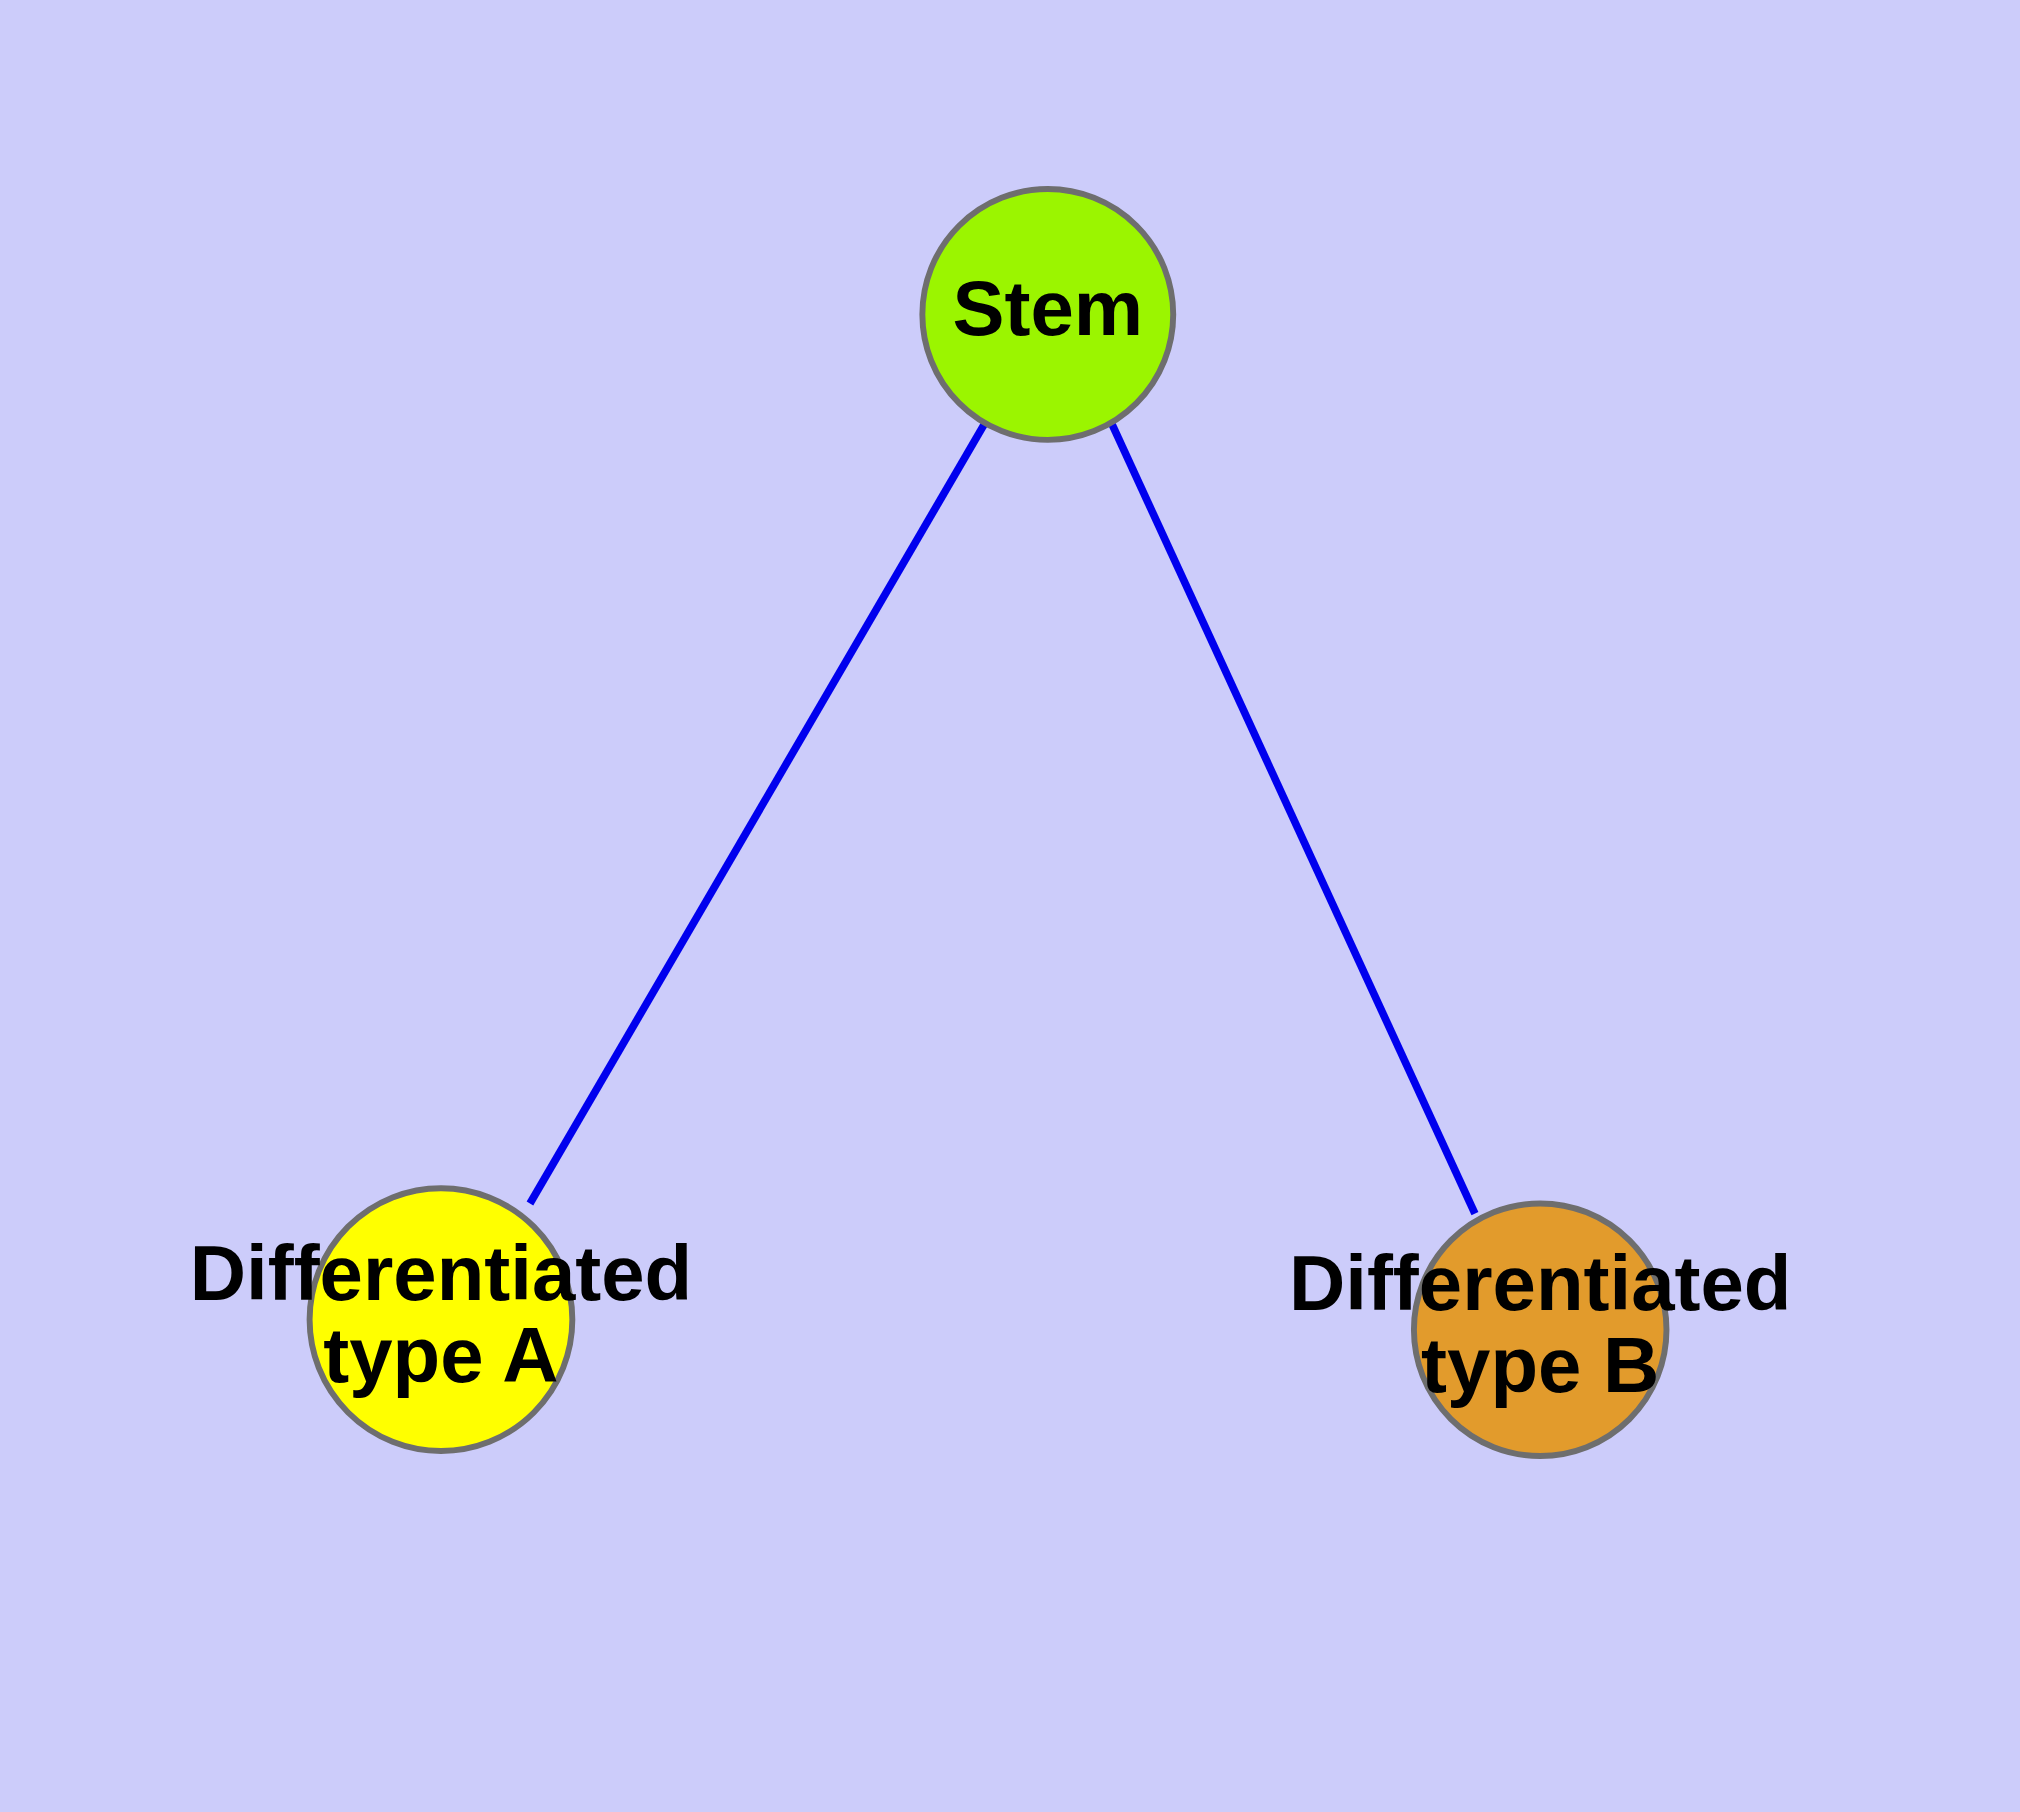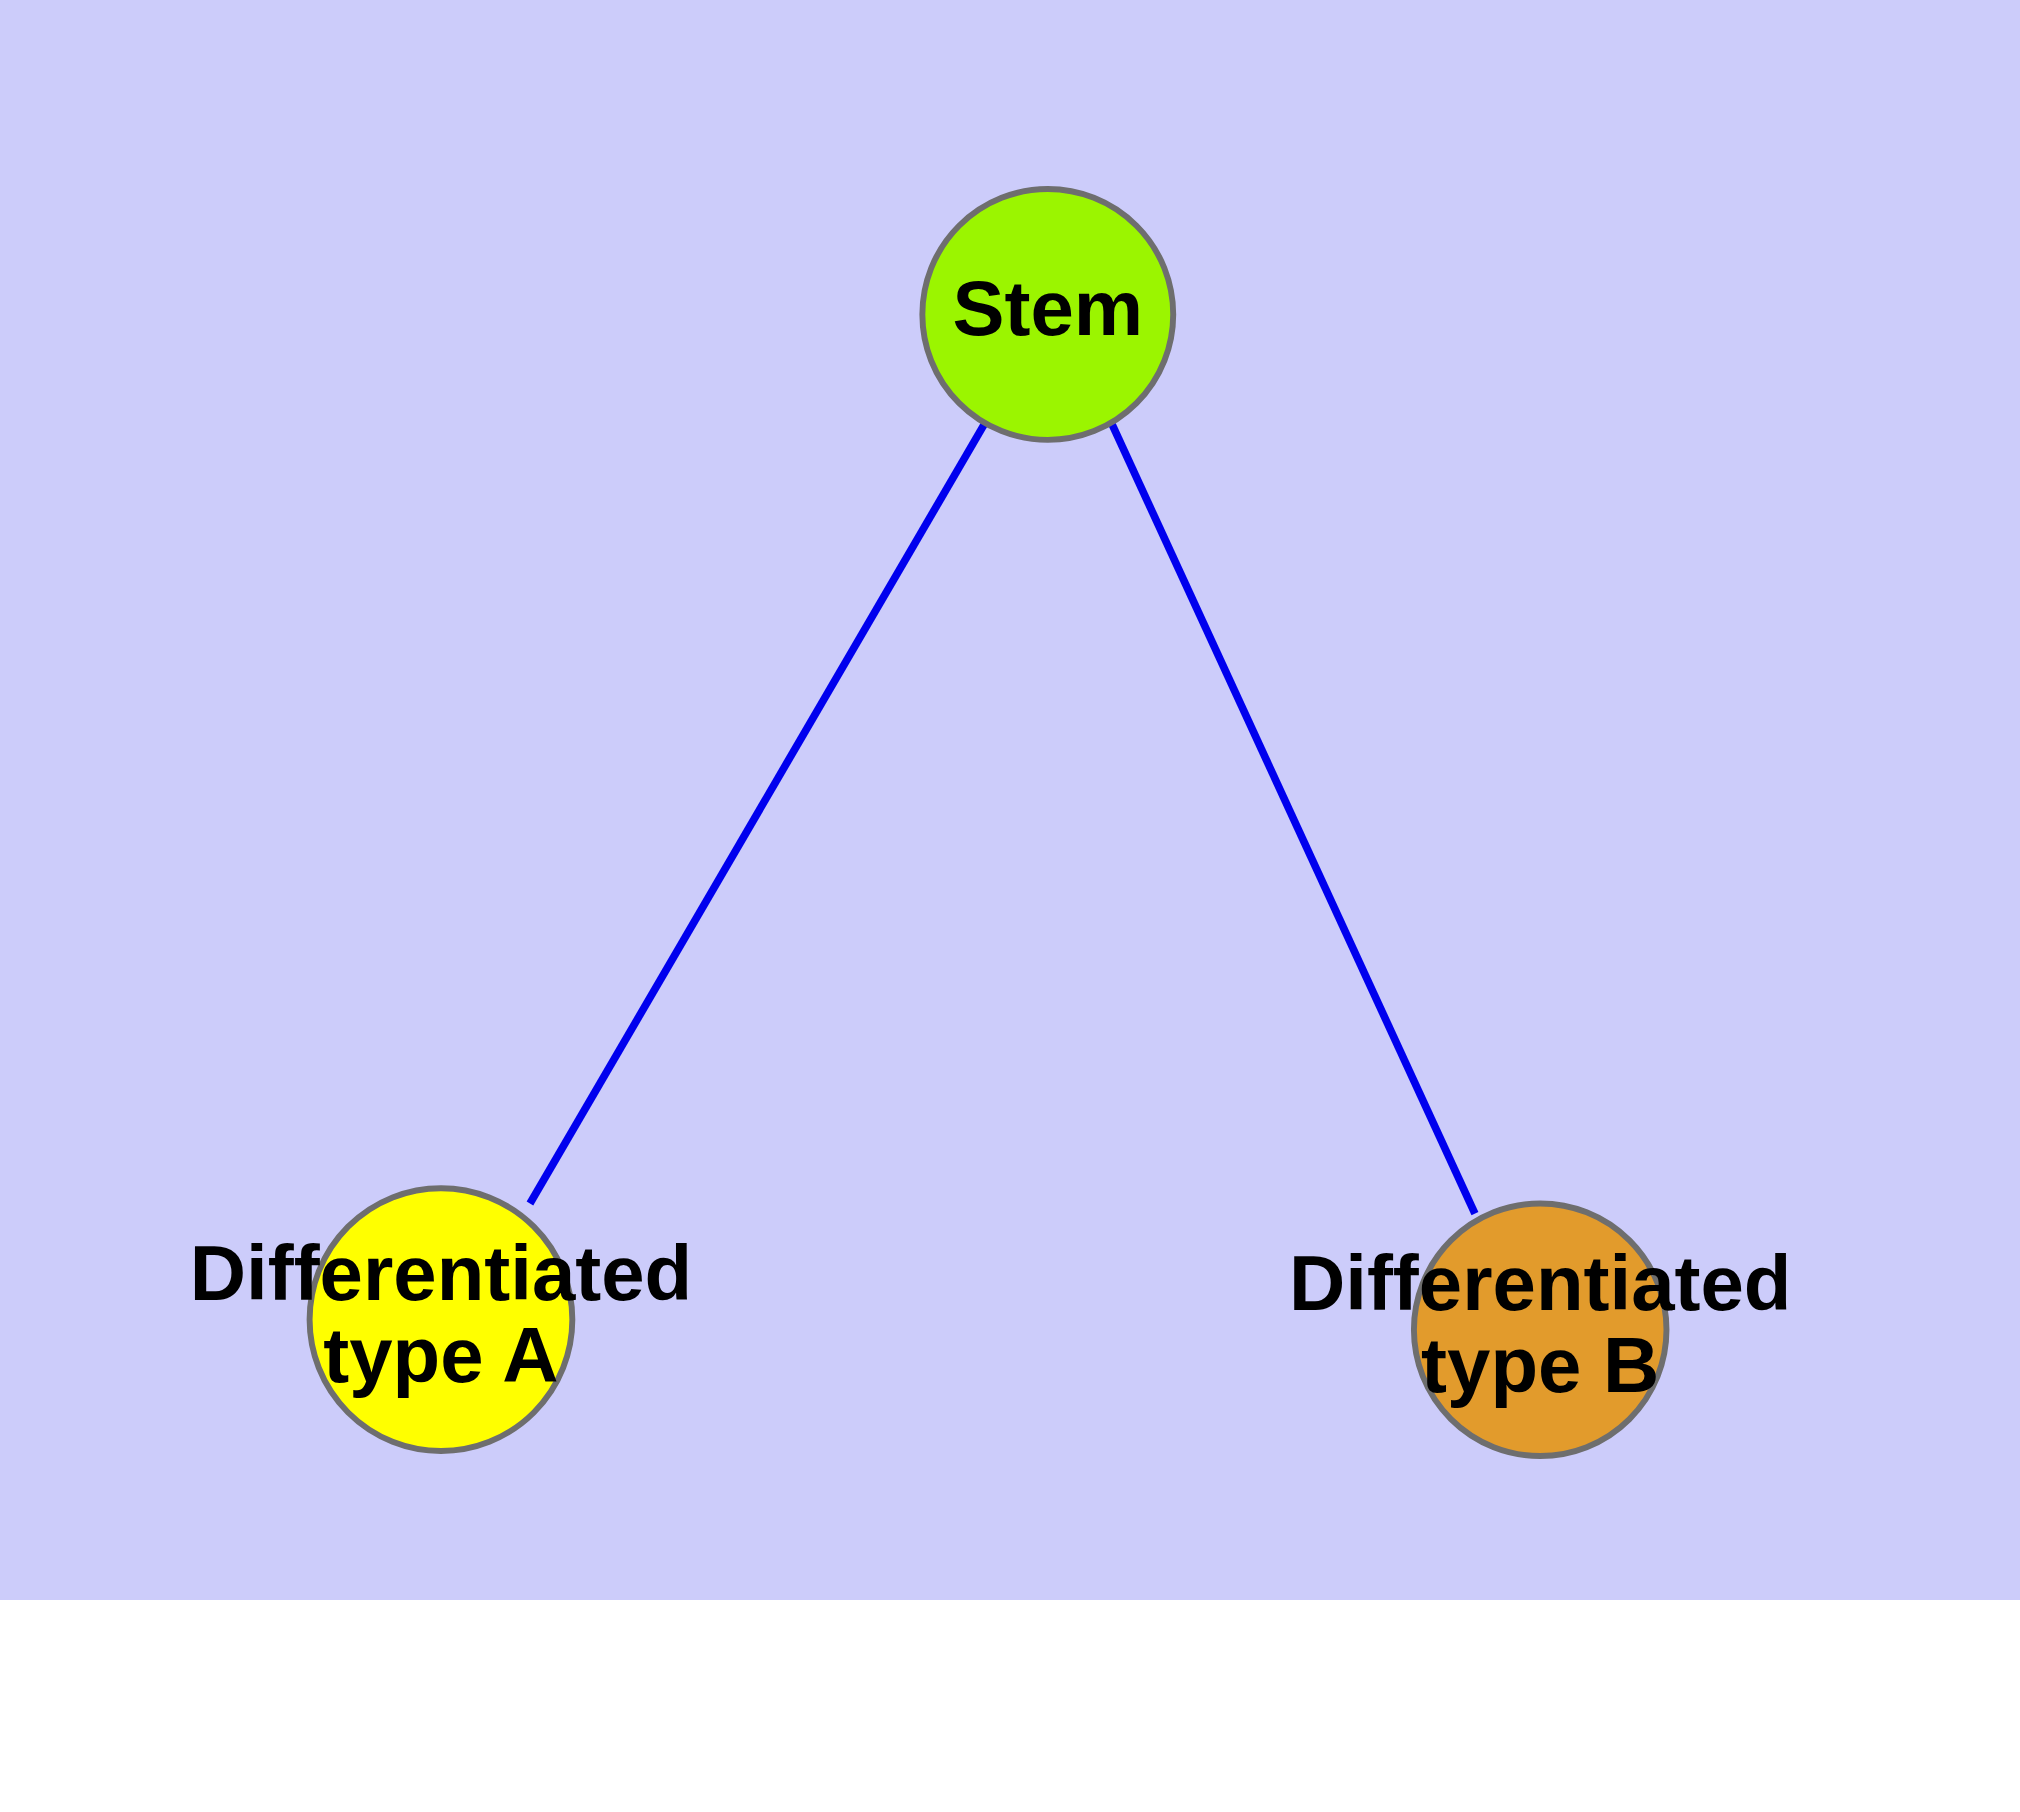--- a/index.html
+++ b/index.html
@@ -29,21 +29,21 @@
     text-anchor: middle;
     dominant-baseline: middle;
   }
   .edge-line {
     stroke-linecap: butt;
   }
 </style>
 </head>
 <body>
 
-<div id="canvas" style="width: 2021px; height: 1600px; background: rgb(204, 204, 250);">
+<div id="canvas" style="width: 2021px; height: 1812px; background: rgb(204, 204, 250);">
   <svg id="graph-svg" viewBox="0 0 2384 2138" xmlns="http://www.w3.org/2000/svg">
     <rect id="bg-rect" x="0" y="0" width="2384" height="2138" fill="#ccccfa"></rect>
     <g id="edges-layer">
         <line class="edge-line" x1="1162" y1="499" x2="625" y2="1420" stroke="#0000ee" stroke-width="9"></line>
         <line class="edge-line" x1="1312" y1="501" x2="1740" y2="1432" stroke="#0000ee" stroke-width="9"></line>
       </g>
     <g id="nodes-layer">
         <g>
           <circle cx="1236" cy="371" r="148" fill="#9bf500" stroke="#6e6e6e" stroke-width="7"></circle>
           <text class="node-label" x="1236" y="371" font-size="92" font-weight="bold" fill="#000000"><tspan x="1236" dy="0">Stem</tspan></text>

